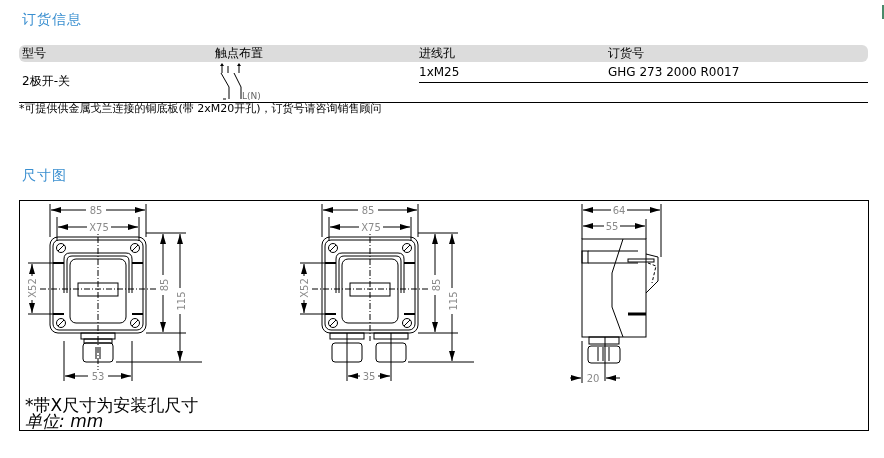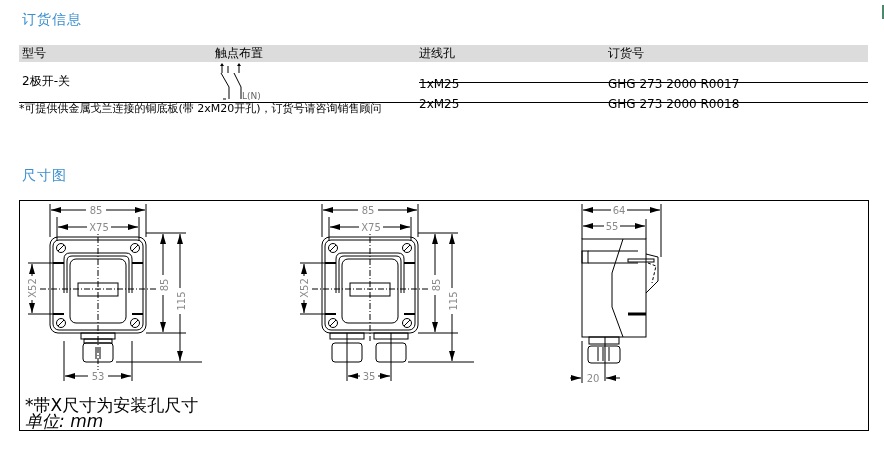--- a/index.html
+++ b/index.html
@@ -7,28 +7,28 @@
     body { position: relative; font-family: "DejaVu Sans", "Liberation Sans", sans-serif; color: #000; }
 
     .section-title { position: absolute; left: 22px; font-size: 14px; color: #3a8fd0; letter-spacing: 1px; font-weight: normal; }
     #order-title { top: 11px; }
     #dim-title { top: 167px; }
 
     .edge-mark { position: absolute; left: 882px; top: 5px; width: 2px; height: 14px; background: #4a8a6a; }
 
     
     .order-table { position: absolute; left: 19px; top: 45px; width: 849px; }
-    .thead { position: relative; height: 17px; background: #dcdcdc; font-size: 12px; line-height: 17px; }
+    .thead { position: relative; height: 17px; background: #dcdcdc; font-size: 12px; line-height: 17px; border-radius: 6px; }
     .thead span, .row span { position: absolute; top: 0; }
     .c1 { left: 3px; } .c2 { left: 196px; text-align: center; } .c3 { left: 400px; } .c4 { left: 589px; }
     .tbody { position: relative; height: 40px; font-size: 12px; }
     .type-cell { position: absolute; left: 3px; top: 11px; line-height: 17px; }
     .contact-diagram { position: absolute; left: 198px; top: 1px; width: 50px; height: 38px; }
     .row { position: absolute; left: 0; width: 849px; height: 20px; line-height: 20px; }
-    .row span.c3, .row span.c4 { font-family: "DejaVu Sans", sans-serif; margin-top: 12px; }
+    .row span.c3, .row span.c4 { font-family: "DejaVu Sans", sans-serif; }
     .row1 { top: 0; }
     .row2 { top: 20px; }
     .row-line { position: absolute; left: 400px; width: 449px; height: 1px; background: #000; }
     .row-line.l1 { top: 20px; }
     .bottom-line { position: absolute; left: 0; top: 40px; width: 849px; height: 1px; background: #000; }
     .footnote { position: absolute; left: 19px; top: 101px; font-size: 11px; letter-spacing: 0; white-space: nowrap; }
 
     
     .dim-frame { position: absolute; left: 19px; top: 200px; width: 850px; height: 231px; border: 1.5px solid #000; }
     .dim-frame svg { position: absolute; left: 0; top: 0; }
@@ -66,24 +66,20 @@
       </g>
       <polygon points="3,3 7,3 5,0" fill="#000"></polygon>
       <polygon points="20,3 24,3 22,0" fill="#000"></polygon>
       <text x="25" y="36" font-size="9" fill="#666" font-family="DejaVu Sans, sans-serif">L(N)</text>
     </svg>
     <div class="row row1">
       <span class="c3">1xM25</span>
       <span class="c4">GHG 273 2000 R0017</span>
     </div>
     <div class="row-line l1"></div>
-    <div class="row row2">
-      <span class="c3">2xM25</span>
-      <span class="c4">GHG 273 2000 R0018</span>
-    </div>
     <div class="bottom-line"></div>
   </div>
 </div>
 
 <div class="footnote">*可提供供金属戈兰连接的铜底板(带 2xM20开孔)，订货号请咨询销售顾问</div>
 
 <h2 class="section-title" id="dim-title">尺寸图</h2>
 
 <div class="dim-frame">
   <svg width="850" height="231" viewBox="0 0 850 231">

